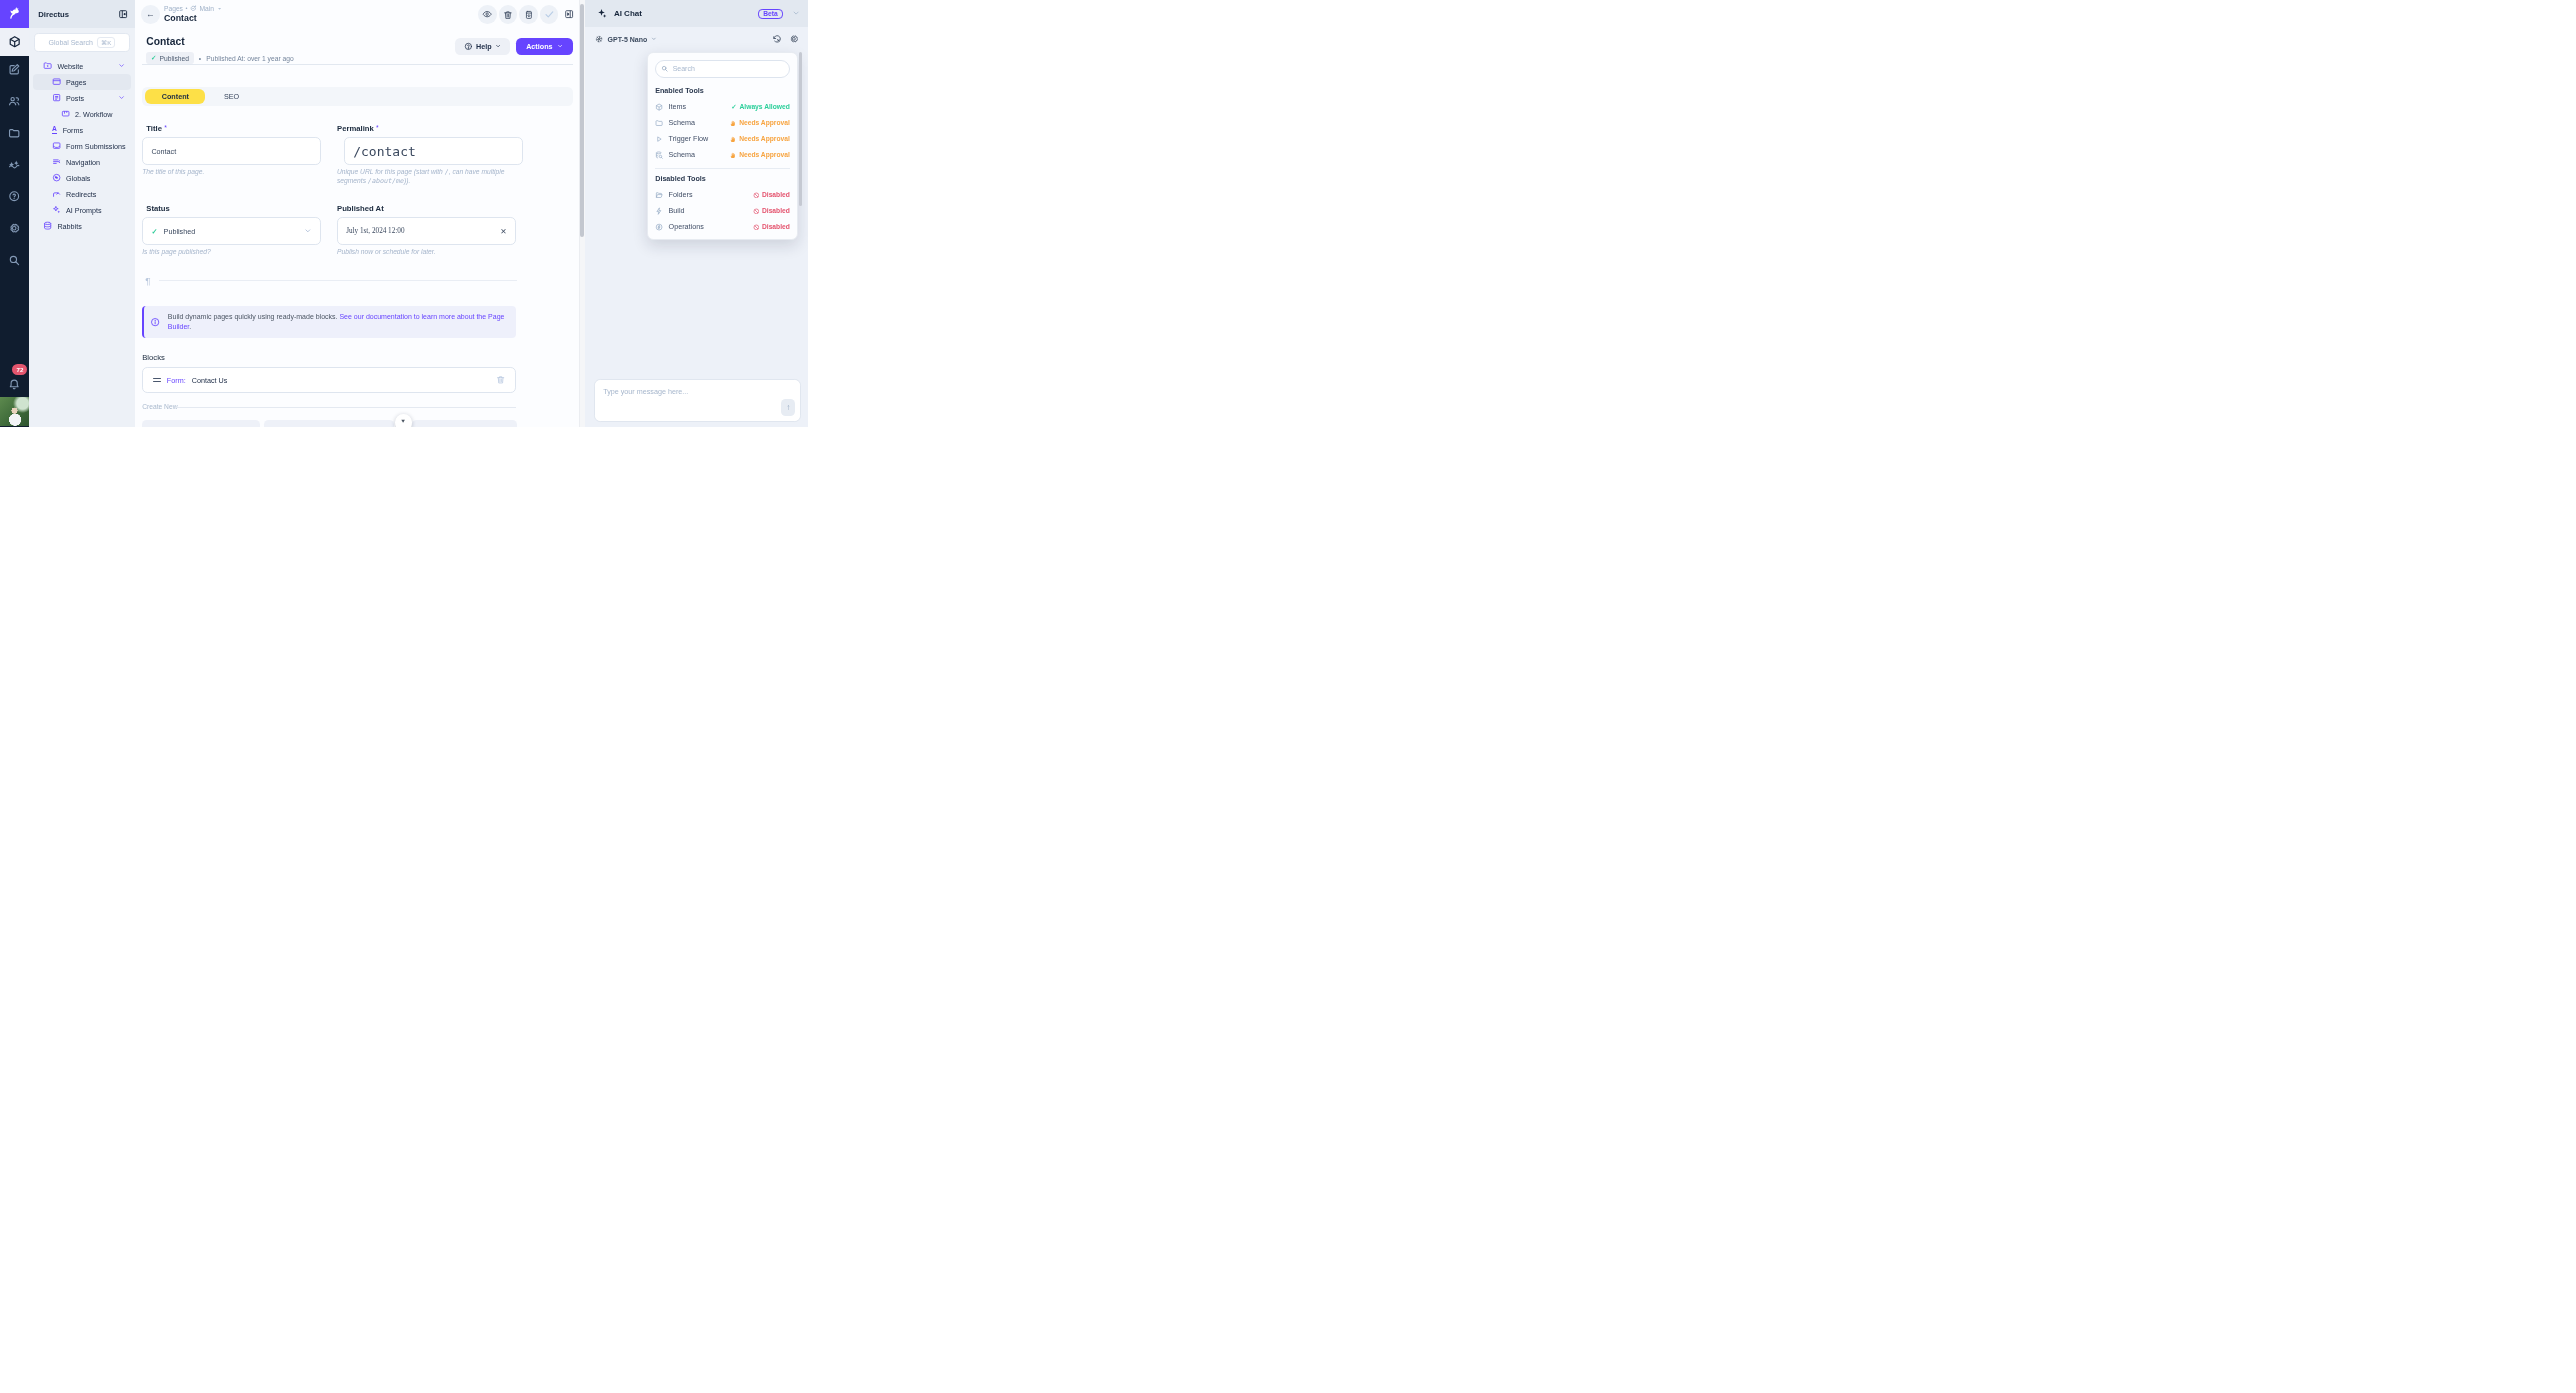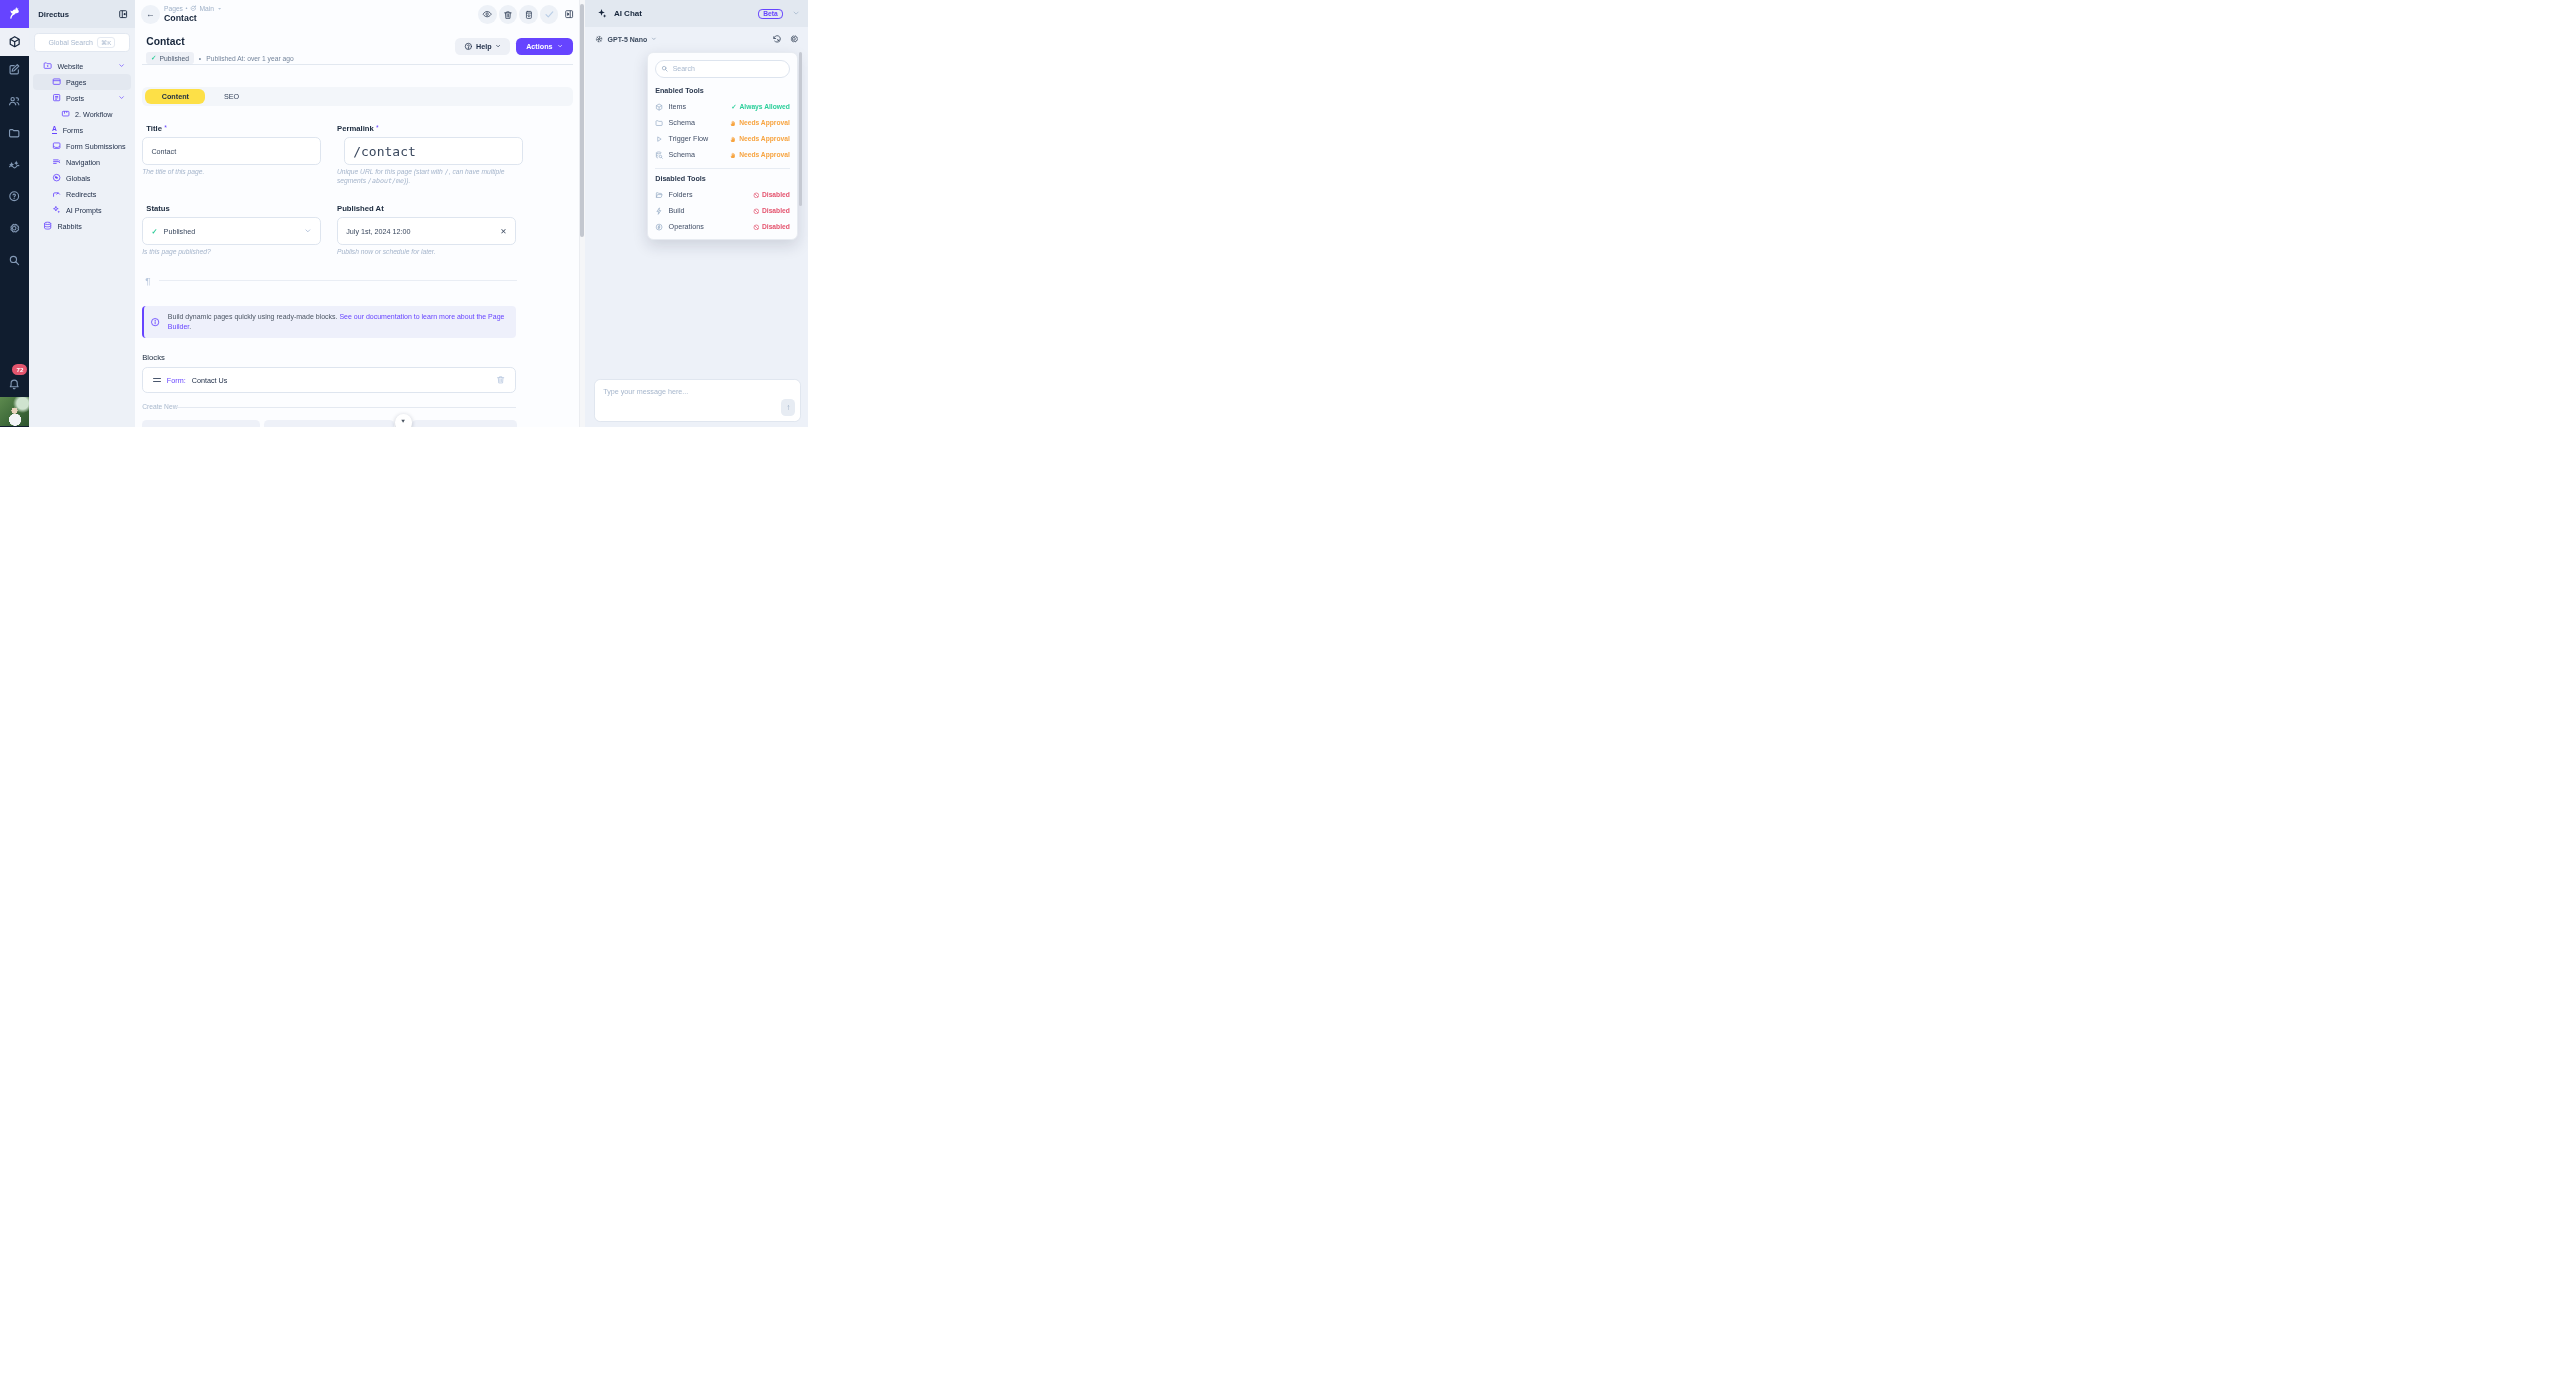--- a/index.html
+++ b/index.html
@@ -464,21 +464,21 @@
       <span>Published</span>
       <span class="sel-caret">
           <svg width="7.7" height="7.7" viewBox="0 0 24 24" fill="none" stroke="currentColor" stroke-width="2.4" stroke-linecap="round" stroke-linejoin="round">
             <path d="M6 9l6 6 6-6"></path>
           </svg>
         </span>
     </div>
     <div class="abs f-hint" style="left:7.2px; top:248px; width:179px;">Is this page published?</div>
 
     <div class="abs f-label" style="left:202px; top:204px;">Published At</div>
-    <div class="abs f-input" style="left:202px; top:217px;">
+    <div class="abs f-input" style="left:202px; top:217px;font-family:Liberation Serif, serif;">
       <span>July 1st, 2024 12:00</span>
       <span class="x-btn">✕</span>
     </div>
     <div class="abs f-hint" style="left:202px; top:248px; width:179px;">Publish now or schedule for later.</div>
 
     <div class="abs pgraph" style="left:10.3px; top:275px;">¶</div>
     <div class="abs p-line"></div>
 
     <div class="abs info-box">
       <span style="color:#6644ff">

